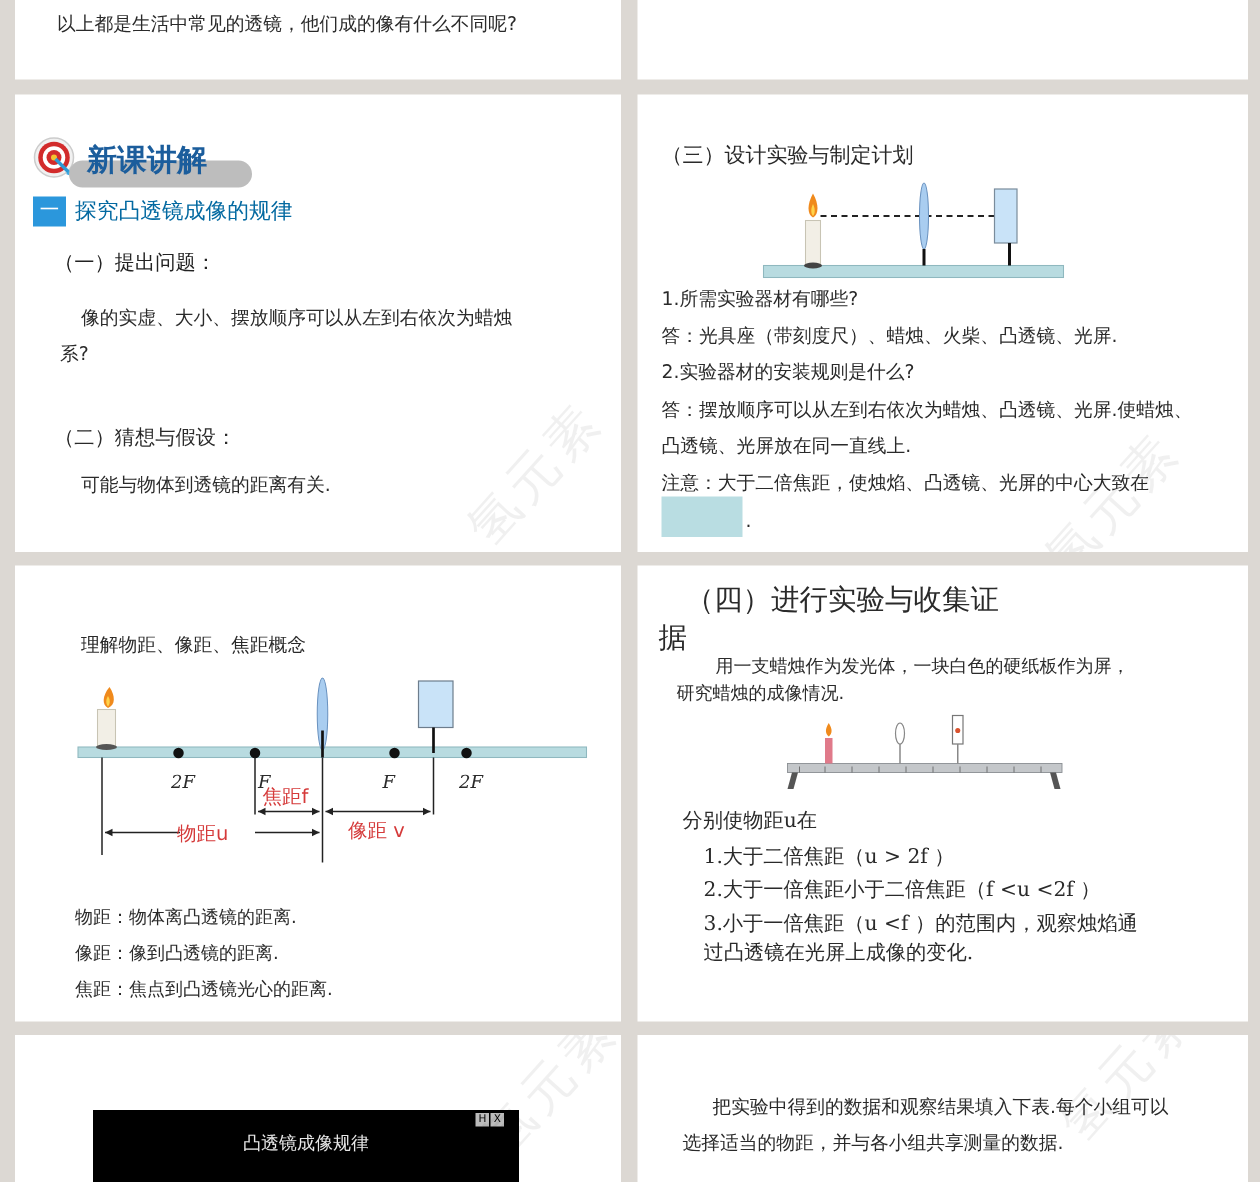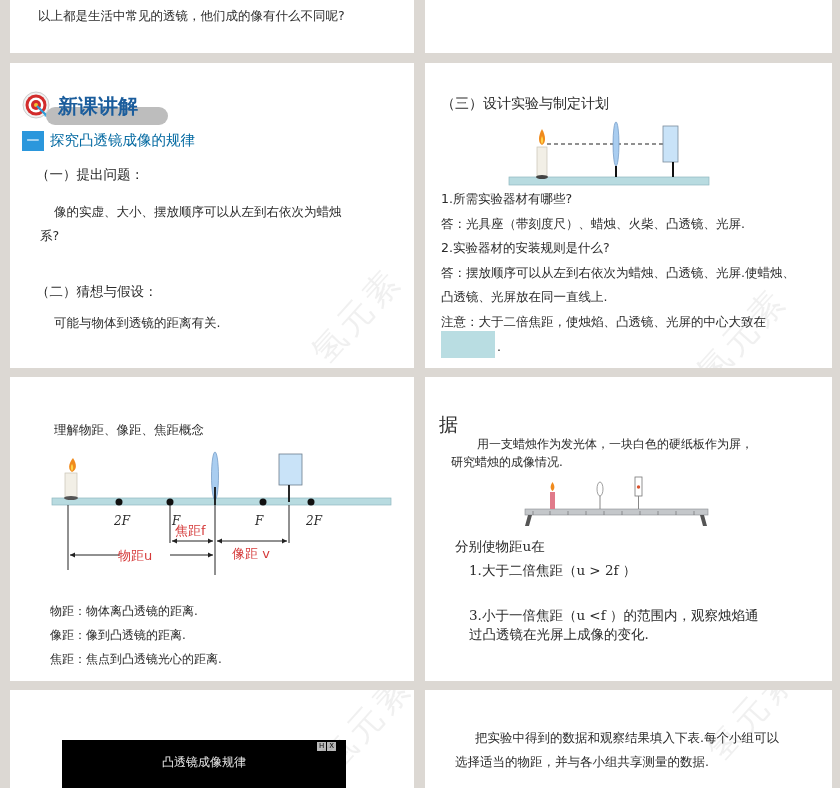--- a/index.html
+++ b/index.html
@@ -122,20 +122,21 @@
   <div class="txt serif" style="left:296px; top:137px; font-style:italic; font-size:12px;">2F</div>
   <div class="txt" style="left:165px; top:145px; font-size:13px; color:#d53a3a;">焦距f</div>
   <div class="txt" style="left:222px; top:168px; font-size:13px; color:#d53a3a;">像距 v</div>
   <div class="txt" style="left:108px; top:170px; font-size:13px; color:#d53a3a;">物距u</div>
   <div class="txt" style="left:40px; top:226px; font-size:12px;">物距：物体离凸透镜的距离.</div>
   <div class="txt" style="left:40px; top:250px; font-size:12px;">像距：像到凸透镜的距离.</div>
   <div class="txt" style="left:40px; top:274px; font-size:12px;">焦距：焦点到凸透镜光心的距离.</div>
 </div>
 
 <div class="slide" style="left:425px; top:377px; width:407px; height:304px;">
+  <div class="txt" style="left:32px; top:10px; font-size:19px;">（四）进行实验与收集证</div>
   <div class="txt" style="left:14px; top:35px; font-size:19px;">据</div>
   <div class="txt" style="left:52px; top:59px; font-size:12px;">用一支蜡烛作为发光体，一块白色的硬纸板作为屏，</div>
   <div class="txt" style="left:26px; top:77px; font-size:12px;">研究蜡烛的成像情况.</div>
   <svg style="left:0; top:0;" width="407" height="160">
     <rect x="100" y="132" width="183" height="6" fill="#c4c7ca" stroke="#8a8e92" stroke-width="0.6"></rect>
     <g stroke="#666" stroke-width="0.6">
       <line x1="108" y1="134" x2="108" y2="138"></line>
         <line x1="125" y1="134" x2="125" y2="138"></line>
         <line x1="143" y1="134" x2="143" y2="138"></line>
         <line x1="161" y1="134" x2="161" y2="138"></line>
@@ -151,20 +152,21 @@
     <rect x="125" y="115" width="5" height="17" fill="#e07a8a"></rect>
     <path d="M127.5 105 C125 109 125 112 127.5 114 C130 112 130 109 127.5 105 Z" fill="#f08a1c"></path>
     <ellipse cx="175" cy="112" rx="3" ry="7" fill="#fff" stroke="#888" stroke-width="0.8"></ellipse>
     <line x1="175" y1="119" x2="175" y2="132" stroke="#888" stroke-width="1"></line>
     <rect x="210" y="100" width="7" height="19" fill="#fff" stroke="#777" stroke-width="0.8"></rect>
     <circle cx="213.5" cy="110" r="1.7" fill="#d9532f"></circle>
     <line x1="213.5" y1="119" x2="213.5" y2="132" stroke="#888" stroke-width="1"></line>
   </svg>
   <div class="txt serif" style="left:30px; top:161px; font-size:13.5px;">分别使物距u在</div>
   <div class="txt serif" style="left:44px; top:185px; font-size:13.5px;">1.大于二倍焦距（u &gt; 2f ）</div>
+  <div class="txt serif" style="left:44px; top:207px; font-size:13.5px;">2.大于一倍焦距小于二倍焦距（f &lt;u &lt;2f ）</div>
   <div class="txt serif" style="left:44px; top:230px; font-size:13.5px;">3.小于一倍焦距（u &lt;f ）的范围内，观察烛焰通</div>
   <div class="txt serif" style="left:44px; top:249px; font-size:13.5px;">过凸透镜在光屏上成像的变化.</div>
 </div>
 
 <div class="slide" style="left:10px; top:690px; width:404px; height:98px;">
   <div style="position:absolute; left:52px; top:50px; width:284px; height:48px; background:#000;">
     <div class="txt serif" style="left:100px; top:14px; font-size:12px; color:#e8e8e8;">凸透镜成像规律</div>
     <div style="position:absolute; right:10px; top:2px; display:flex; gap:1px;">
       <span style="font-size:7px; color:#000; background:#bbb; padding:0 2px; line-height:9px;">H</span>
       <span style="font-size:7px; color:#000; background:#bbb; padding:0 2px; line-height:9px;">X</span>

